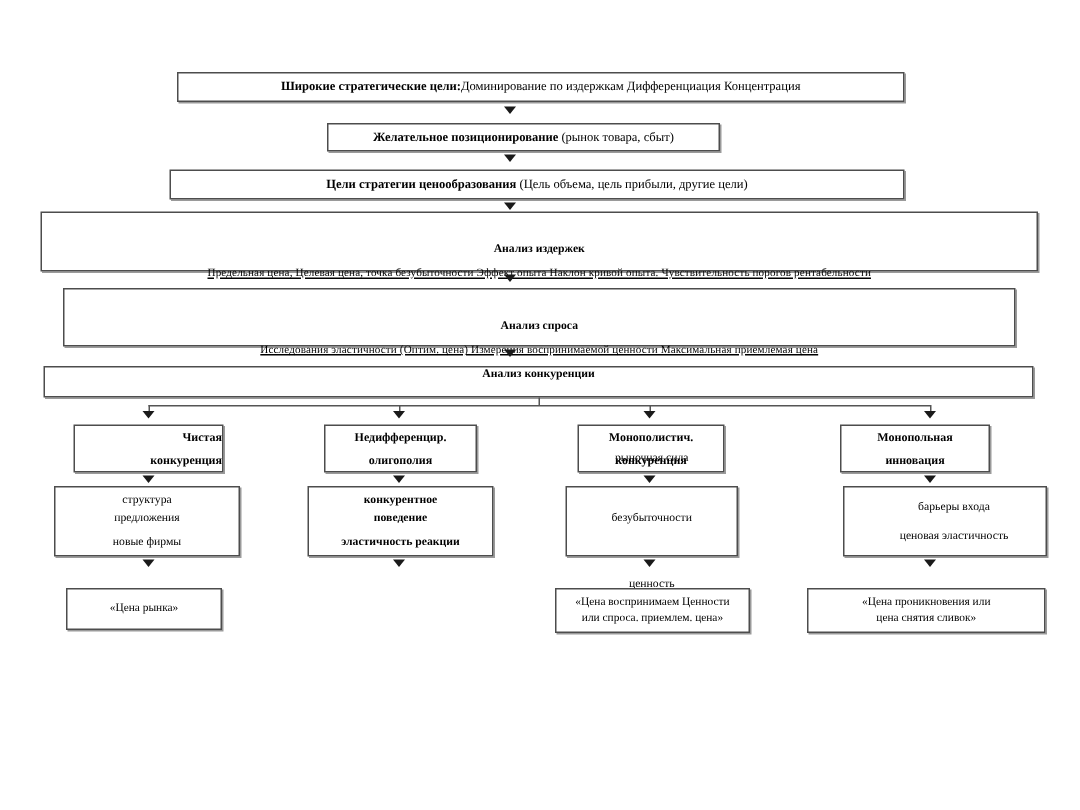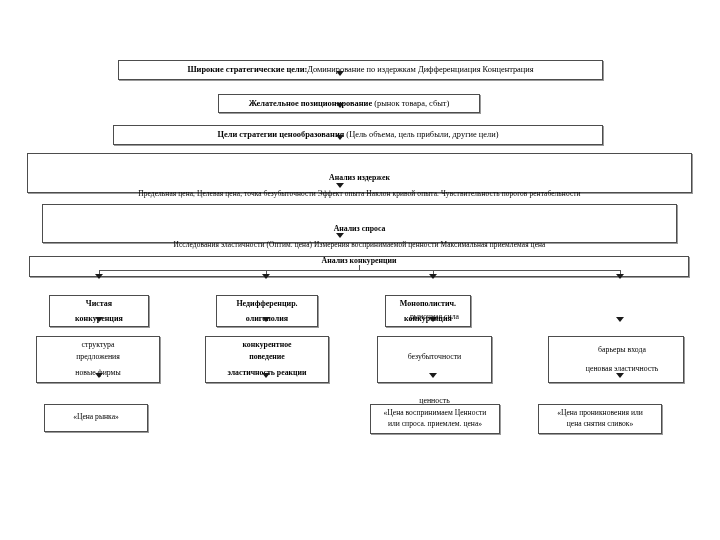--- a/index.html
+++ b/index.html
@@ -27,21 +27,20 @@
     box-sizing: border-box;
     background: #ffffff;
     border: 1px solid #4d4d4d;
     box-shadow: 1px 1px 0 0 #9a9a9a;
     display: flex;
     flex-direction: column;
     align-items: center;
     justify-content: center;
     text-align: center;
     line-height: 1.15;
-    margin-top: 12px;
   }
   .box .ln {
     display: block;
     white-space: nowrap;
   }
 
   
   .chain {
     font-size: 8.4px;
   }
@@ -56,20 +55,21 @@
     padding-top: 20px;
   }
   .analysis .ttl {
     font-weight: bold;
     font-size: 7.8px;
     margin-bottom: 7px;
   }
   .analysis .det {
     font-size: 7.4px;
     letter-spacing: .1px;
+    text-decoration: underline;
   }
   .analysis.single {
     justify-content: flex-start;
     padding-top: 0;
   }
   .analysis.single .ttl {
     margin-bottom: 0;
   }
 
   
@@ -158,21 +158,21 @@
   <div class="vline" style="left:99px; top:270px; height:6px;"></div>
   <div class="vline" style="left:266px; top:270px; height:6px;"></div>
   <div class="vline" style="left:433px; top:270px; height:6px;"></div>
   <div class="vline" style="left:620px; top:270px; height:6px;"></div>
 
   <div class="arrow" style="left:95px; top:274px;"></div>
   <div class="arrow" style="left:262px; top:274px;"></div>
   <div class="arrow" style="left:429px; top:274px;"></div>
   <div class="arrow" style="left:616px; top:274px;"></div>
 
-  <div class="box card" style="left:49px; top:283px; width:100px; height:32px;">
+  <div class="box card" style="left:49px; top:283px; width:100px; height:32px;align-items:flex-end;">
     <span class="ln l1">Чистая</span>
     <span class="ln l2">конкуренция</span>
   </div>
   <div class="arrow" style="left:95px; top:317px;"></div>
 
   <div class="box mid" style="left:36px; top:324px; width:124px; height:47px;">
     <span class="ln m1">структура</span>
     <span class="ln m2">предложения</span>
     <span class="ln m3">новые фирмы</span>
   </div>
@@ -190,45 +190,49 @@
   <div class="arrow" style="left:262px; top:317px;"></div>
 
   <div class="box mid" style="left:205px; top:324px; width:124px; height:47px;font-weight:bold;">
     <span class="ln m1">конкурентное</span>
     <span class="ln m2">поведение</span>
     <span class="ln m3">эластичность реакции</span>
   </div>
   <div class="arrow" style="left:262px; top:373px;"></div>
 
 
-  <div class="box card" style="left:385px; top:283px; width:86px; height:32px;">
+  <div class="box card" style="left:385px; top:283px; width:98px; height:32px;">
     <span class="ln l1">Монополистич.</span>
     <span class="ln l2">конкуренция</span>
   </div>
   <div class="arrow" style="left:429px; top:317px;"></div>
 
   <div class="box mid" style="left:377px; top:324px; width:115px; height:47px;gap:28px;">
     <span class="ln m1">рыночная сила</span>
     <span class="ln m2">безубыточности</span>
     <span class="ln m3">ценность</span>
   </div>
   <div class="arrow" style="left:429px; top:373px;"></div>
 
   <div class="box leaf" style="left:370px; top:392px; width:130px; height:30px;">
     <span class="ln p1">«Цена воспринимаем Ценности</span>
     <span class="ln p2">или спроса. приемлем. цена»</span>
   </div>
 
+  <div class="box card" style="left:560px; top:283px; width:100px; height:32px;">
+    <span class="ln l1">Монопольная</span>
+    <span class="ln l2">инновация</span>
+  </div>
   <div class="arrow" style="left:616px; top:317px;"></div>
 
-  <div class="box mid" style="left:548px; top:324px; width:136px; height:47px;padding-left:12px;">
+  <div class="box mid" style="left:562px; top:324px; width:136px; height:47px;padding-left:12px;">
     <span class="ln m1">барьеры входа</span>
     <span class="ln m2"></span>
     <span class="ln m3">ценовая эластичность</span>
   </div>
   <div class="arrow" style="left:616px; top:373px;"></div>
 
-  <div class="box leaf" style="left:538px; top:392px; width:124px; height:30px;">
+  <div class="box leaf" style="left:538px; top:392px; width:159px; height:30px;">
     <span class="ln p1">«Цена проникновения или</span>
     <span class="ln p2">цена снятия сливок»</span>
   </div>
 
 </div>
 
 </body></html>

